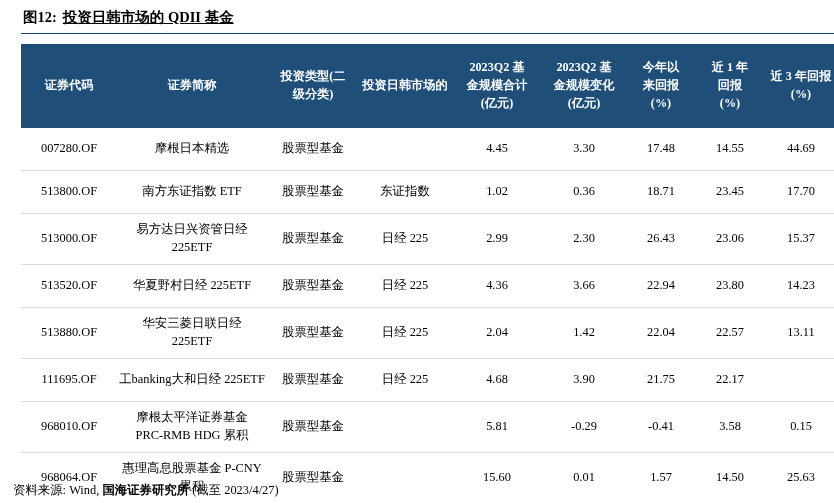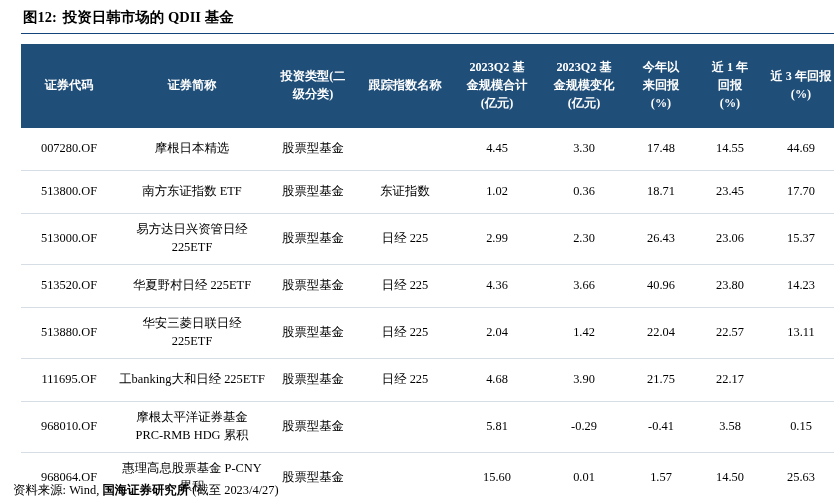--- a/index.html
+++ b/index.html
@@ -31,20 +31,21 @@
     padding: 8px 2px 6px 2px;
     border-bottom: 1.6px solid #14447c;
     white-space: nowrap;
   }
   .fig-title .fig-label {
     color: #000;
     margin-right: 6px;
   }
   .fig-title .fig-text {
     color: #000;
+    text-decoration: underline;
   }
   table.qdii {
     width: 818px;
     border-collapse: collapse;
     table-layout: fixed;
     margin-top: 10px;
     font-size: 12.2px;
   }
   table.qdii thead th {
     background: #1f4e79;
@@ -121,21 +122,21 @@
             <span class="hl">证券代码</span>
           </th>
         <th>
             <span class="hl">证券简称</span>
           </th>
         <th>
             <span class="hl">投资类型(二</span>
             <span class="hl">级分类)</span>
           </th>
         <th>
-            <span class="hl">跟踪指数名称</span>
+            <span class="hl">投资日韩市场的</span>
           </th>
         <th>
             <span class="hl">2023Q2 基</span>
             <span class="hl">金规模合计</span>
             <span class="hl">(亿元)</span>
           </th>
         <th>
             <span class="hl">2023Q2 基</span>
             <span class="hl">金规模变化</span>
             <span class="hl">(亿元)</span>
@@ -190,21 +191,21 @@
           <td>23.06</td>
           <td>15.37</td>
         </tr>
         <tr>
           <td>513520.OF</td>
           <td>华夏野村日经 225ETF</td>
           <td>股票型基金</td>
           <td>日经 225</td>
           <td>4.36</td>
           <td>3.66</td>
-          <td>40.96</td>
+          <td>22.94</td>
           <td>23.80</td>
           <td>14.23</td>
         </tr>
         <tr>
           <td>513880.OF</td>
           <td>华安三菱日联日经<br>225ETF</td>
           <td>股票型基金</td>
           <td>日经 225</td>
           <td>2.04</td>
           <td>1.42</td>

